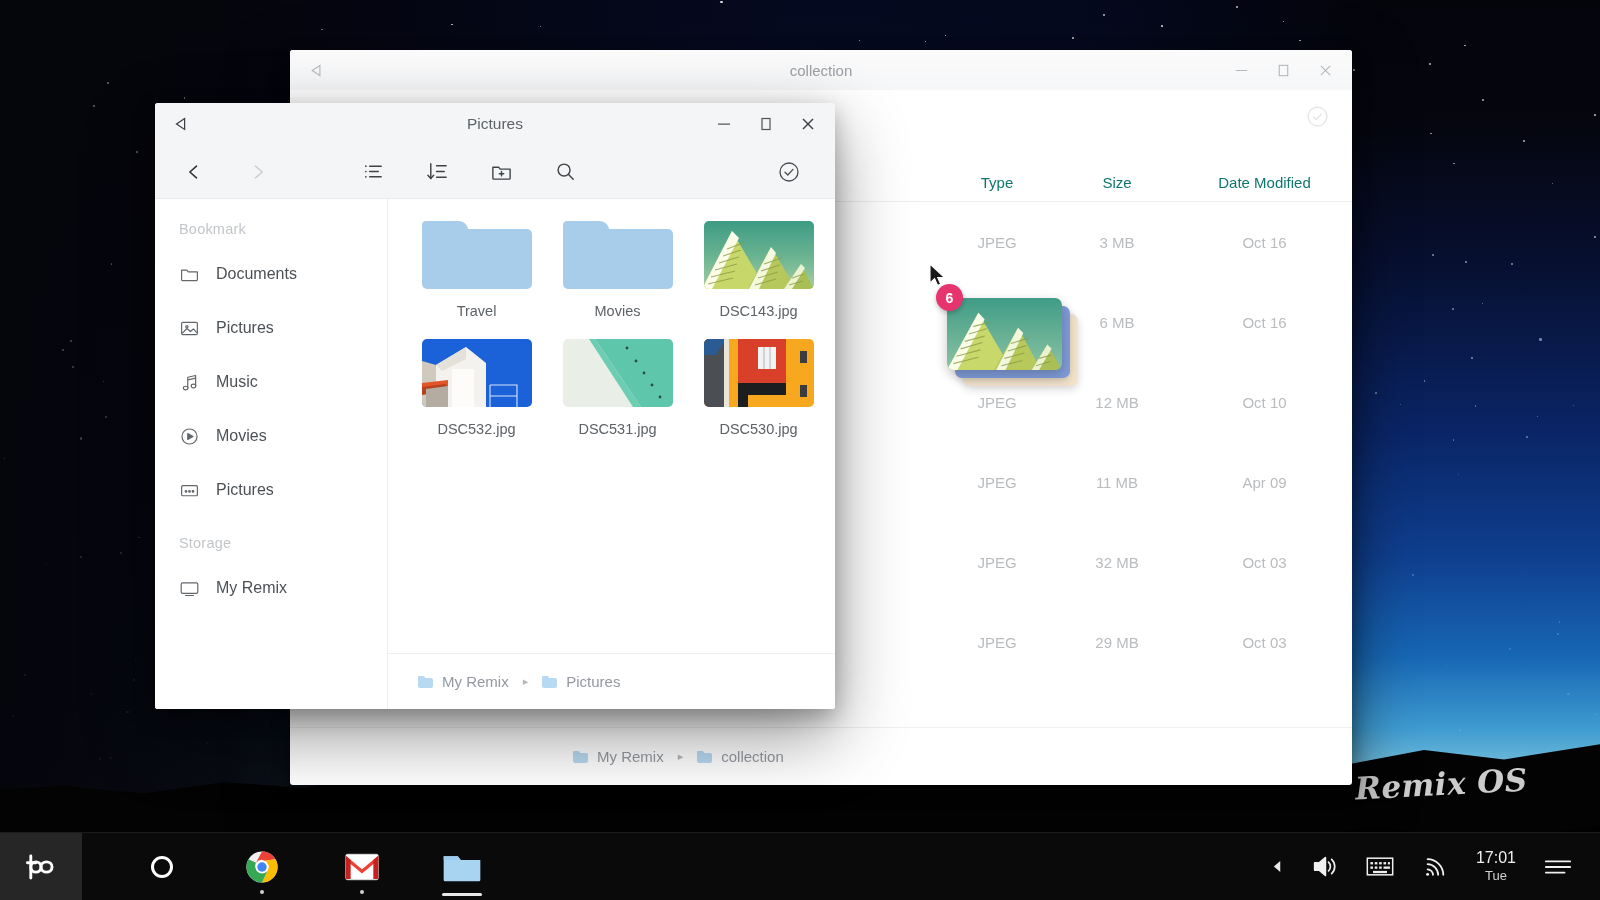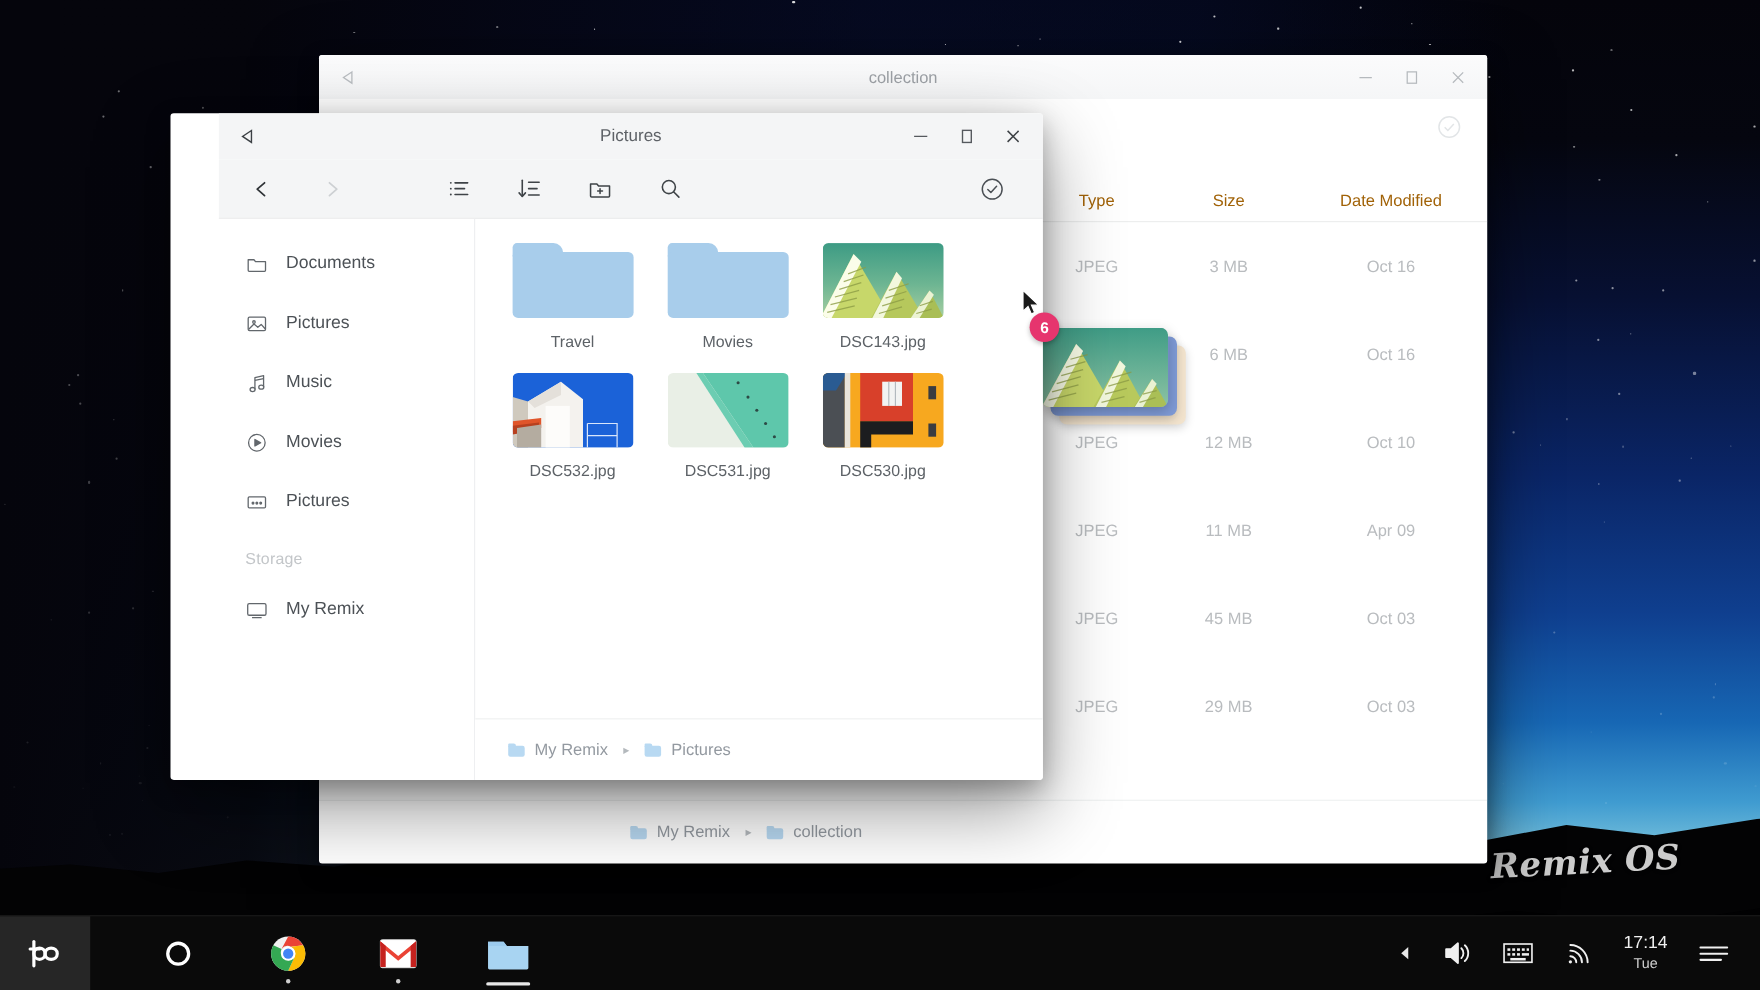--- a/index.html
+++ b/index.html
@@ -87,42 +87,42 @@
     height:56px; display:flex; align-items:center; justify-content:flex-end;
     padding-right:22px; background:#fff;
   }
   #collection-body { flex:1; display:flex; min-height:0; }
   #collection-sidebar { width:233px; background:#fff; }
   #collection-main { flex:1; display:flex; flex-direction:column; background:#fff; }
   #collection-colheader {
     display:flex; align-items:flex-end; height:56px;
     border-bottom:1px solid #eceded; padding-bottom:10px;
   }
-  #collection-colheader .ch { font-size:15px; color:#a16207; text-align:center; }
+  #collection-colheader .ch { font-size:15px; color:#0f766e; text-align:center; }
   .ch-name { flex:1; }
   .ch-type { width:120px; }
   .ch-size { width:120px; }
   .ch-date { width:175px; }
   #collection-rows { flex:1; }
   .crow { display:flex; align-items:center; height:80px; }
   .crow .cell { font-size:15px; color:#b9bcbf; text-align:center; }
   .cell-name { flex:1; }
   .cell-type { width:120px; }
   .cell-size { width:120px; }
   .cell-date { width:175px; }
   #collection-footer {
     height:58px; border-top:1px solid #eef0f0;
     display:flex; align-items:center; padding-left:283px;
   }
 
   
   #pictures-window {
-    left:155px; top:103px; width:793px; height:606px;
+    left:155px; top:103px; width:680px; height:606px;
     box-shadow:0 26px 70px rgba(0,0,0,0.42), 0 8px 22px rgba(0,0,0,0.26);
-    display:flex; flex-direction:column;padding-left:44px;
+    display:flex; flex-direction:column;
   }
   #pictures-window .titlebar { height:42px; background:#f4f5f6; }
   #pictures-window .tb-title { font-size:15.5px; color:#5e6267; }
   #pictures-window .tb-btn { color:#4a4e53; }
   #pictures-toolbar {
     height:54px; background:#f4f5f6;
     display:flex; align-items:center; padding:0 22px 0 18px;
     border-bottom:1px solid #e9eaec;
   }
   .nav-btn { width:42px; height:42px; display:flex; align-items:center; justify-content:center; }
@@ -525,21 +525,21 @@
           </div>
           <div class="crow">
             <div class="cell cell-name"></div>
             <div class="cell cell-type">JPEG</div>
             <div class="cell cell-size">11 MB</div>
             <div class="cell cell-date">Apr 09</div>
           </div>
           <div class="crow">
             <div class="cell cell-name"></div>
             <div class="cell cell-type">JPEG</div>
-            <div class="cell cell-size">45 MB</div>
+            <div class="cell cell-size">32 MB</div>
             <div class="cell cell-date">Oct 03</div>
           </div>
           <div class="crow">
             <div class="cell cell-name"></div>
             <div class="cell cell-type">JPEG</div>
             <div class="cell cell-size">29 MB</div>
             <div class="cell cell-date">Oct 03</div>
           </div>
         </div>
     </div>
@@ -690,20 +690,21 @@
       <svg width="24" height="24" viewBox="0 0 24 24" fill="none" stroke="#4a4f54" stroke-width="1.35" stroke-linecap="round" stroke-linejoin="round">
         <circle cx="12" cy="12" r="9"></circle>
           <path d="M8 12.2 L10.8 15 L16 9.4"></path>
       </svg>
     </div>
   </div>
 
   <div id="pictures-body">
 
     <div id="pictures-sidebar">
+      <div class="side-head">Bookmark</div>
       <div id="bookmark-list">
           <div class="side-item">
             <span class="si-ico">
               <svg width="21" height="21" viewBox="0 0 24 24" fill="none" stroke="#62676c" stroke-width="1.35" stroke-linejoin="round">
                 <path d="M3 7 h6 l1.6 2 H21 v9 a1 1 0 0 1 -1 1 H4 a1 1 0 0 1 -1 -1 Z"></path>
               </svg>
             </span>
             <span class="si-lbl">Documents</span>
           </div>
           <div class="side-item">
@@ -977,21 +978,21 @@
   <div class="tray-item">
     <svg width="26" height="24" viewBox="0 0 28 26" fill="none" stroke="#f0f0f0" stroke-width="1.9" stroke-linecap="round">
       <circle cx="6" cy="21" r="1.6" fill="#f0f0f0" stroke="none"></circle>
       <path d="M6 15.5 A6 6 0 0 1 11.8 21.5"></path>
       <path d="M6 10 A11.6 11.6 0 0 1 17.4 21.5"></path>
       <path d="M6 4.5 A17.2 17.2 0 0 1 23 21.5"></path>
     </svg>
   </div>
 
   <div id="tb-clock">
-    <div class="t1">17:14</div>
+    <div class="t1">17:01</div>
     <div class="t2">Tue</div>
   </div>
 
   <div class="tray-item" style="padding-right:28px">
     <svg width="28" height="20" viewBox="0 0 30 20" stroke="#f0f0f0" stroke-width="2" stroke-linecap="round">
       <line x1="2" y1="4" x2="28" y2="4"></line>
         <line x1="2" y1="10" x2="28" y2="10"></line>
         <line x1="2" y1="16" x2="22" y2="16"></line>
     </svg>
   </div>

